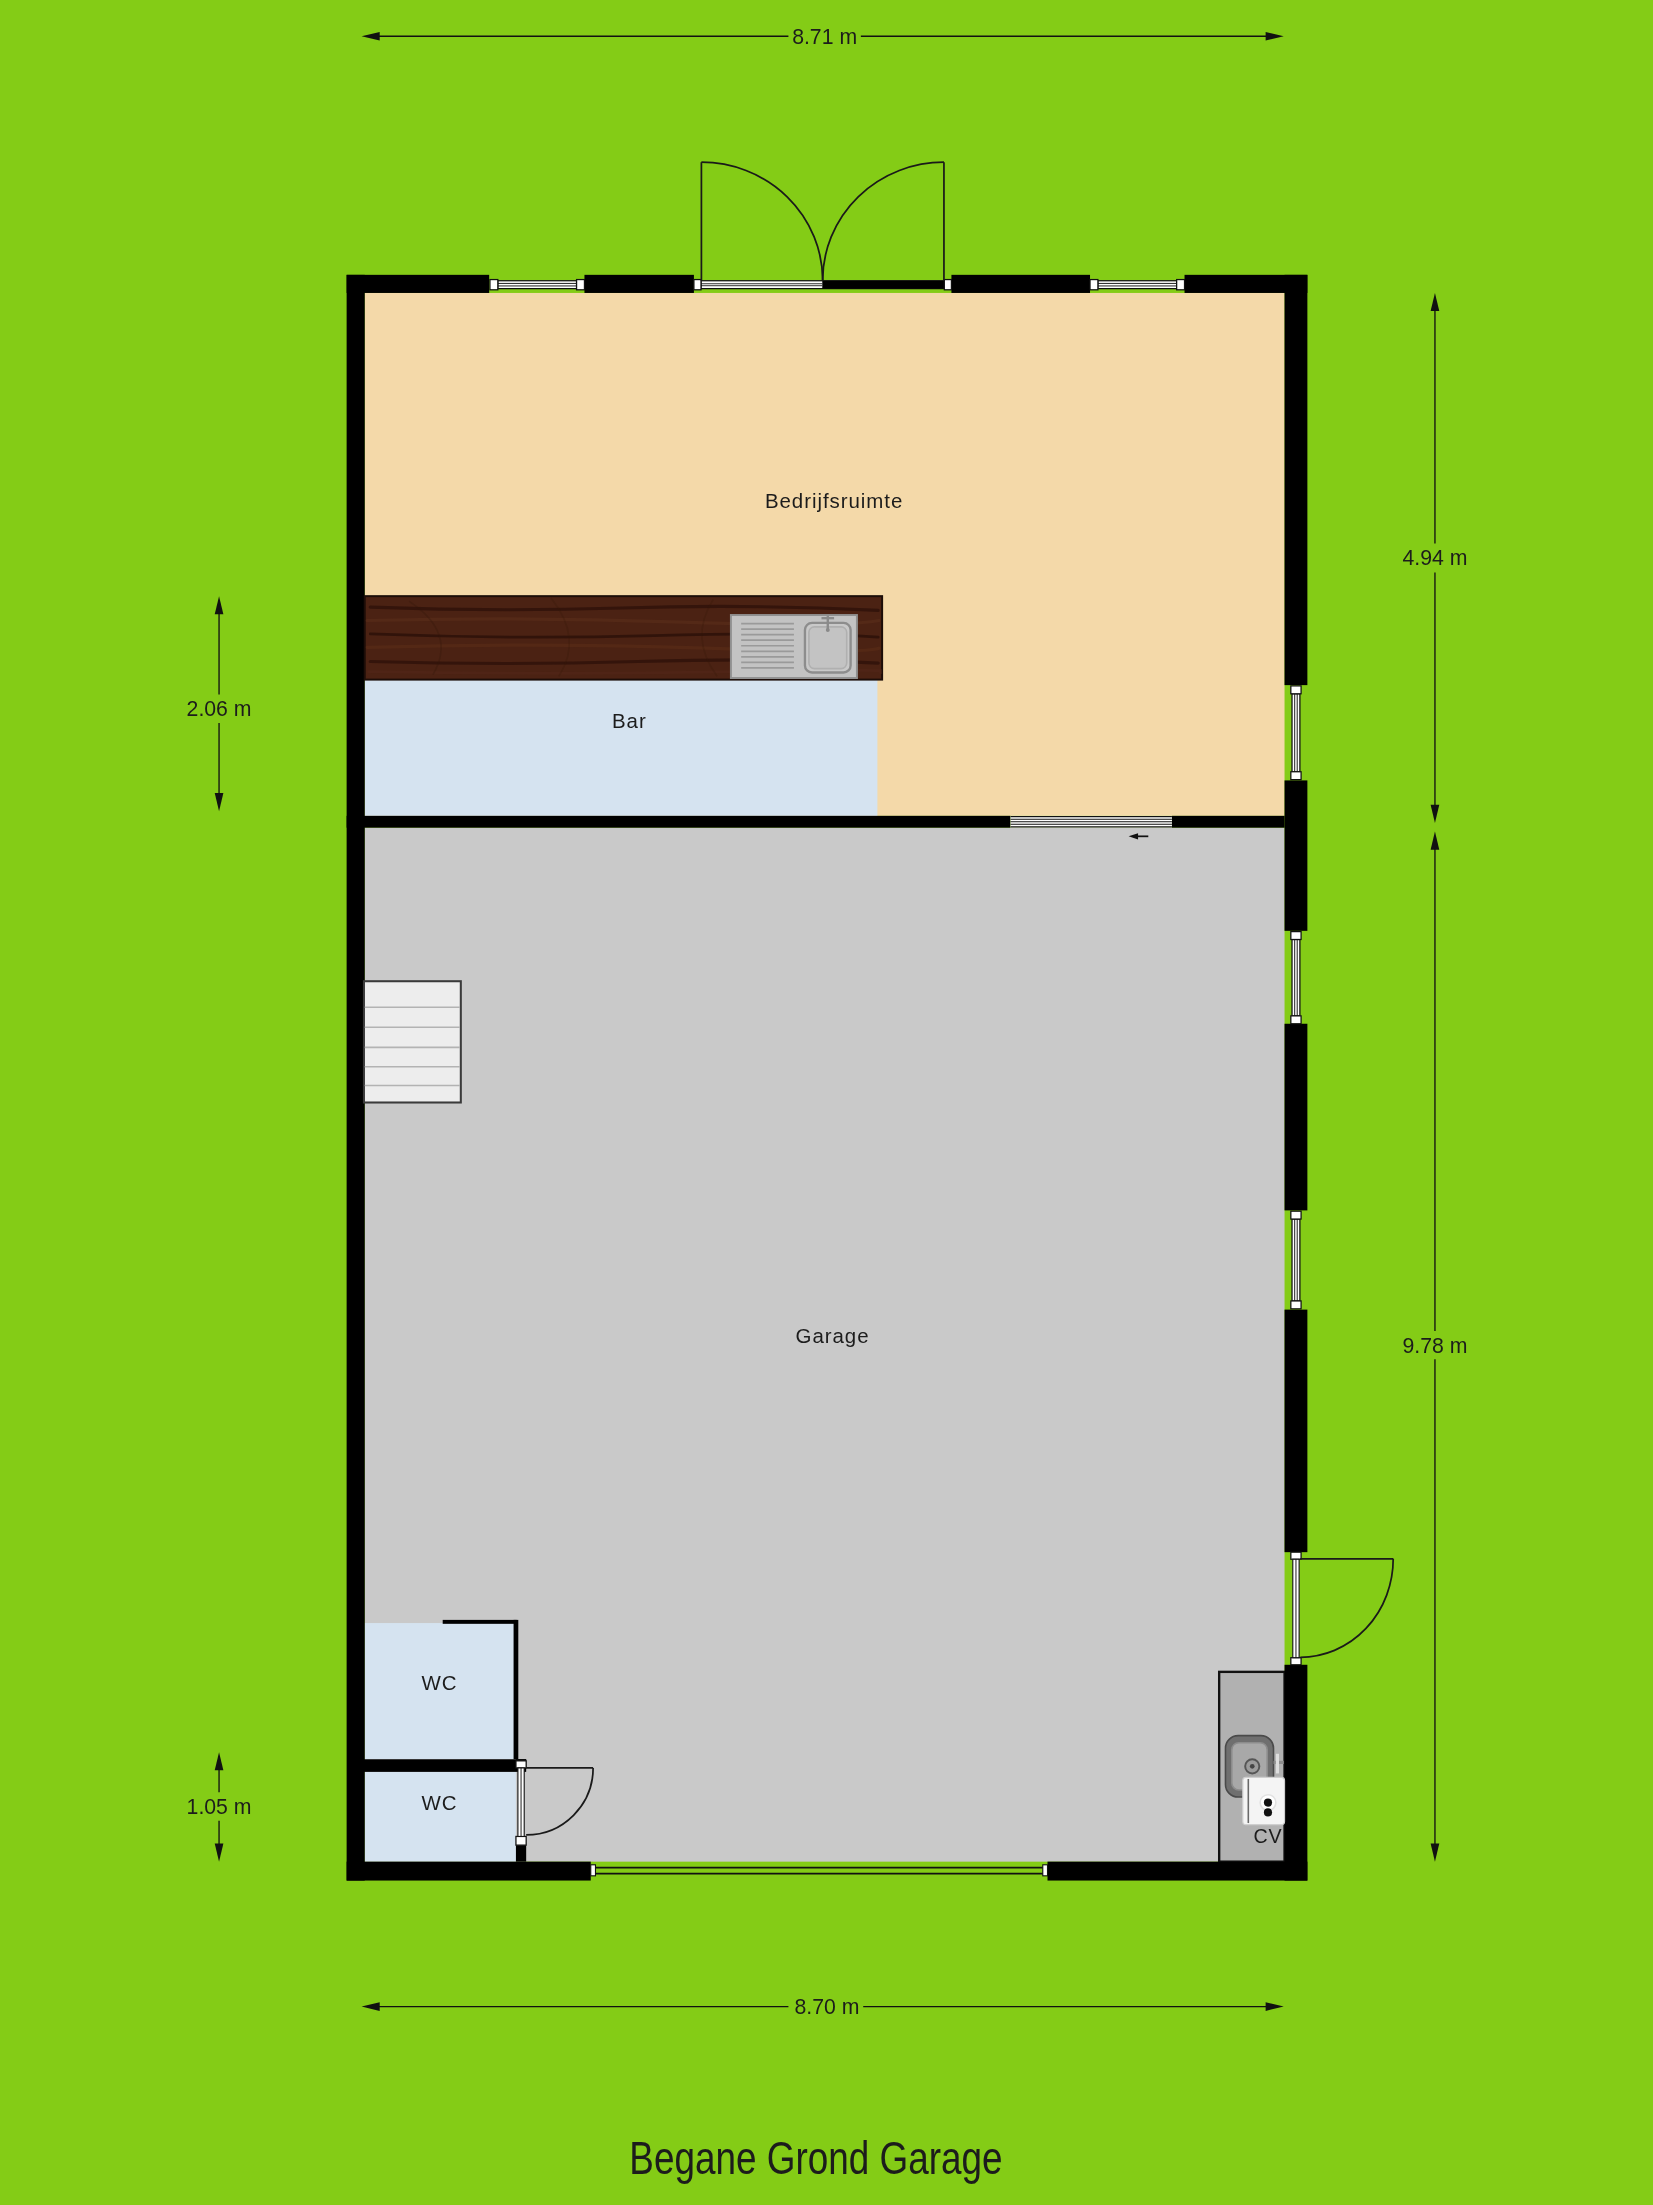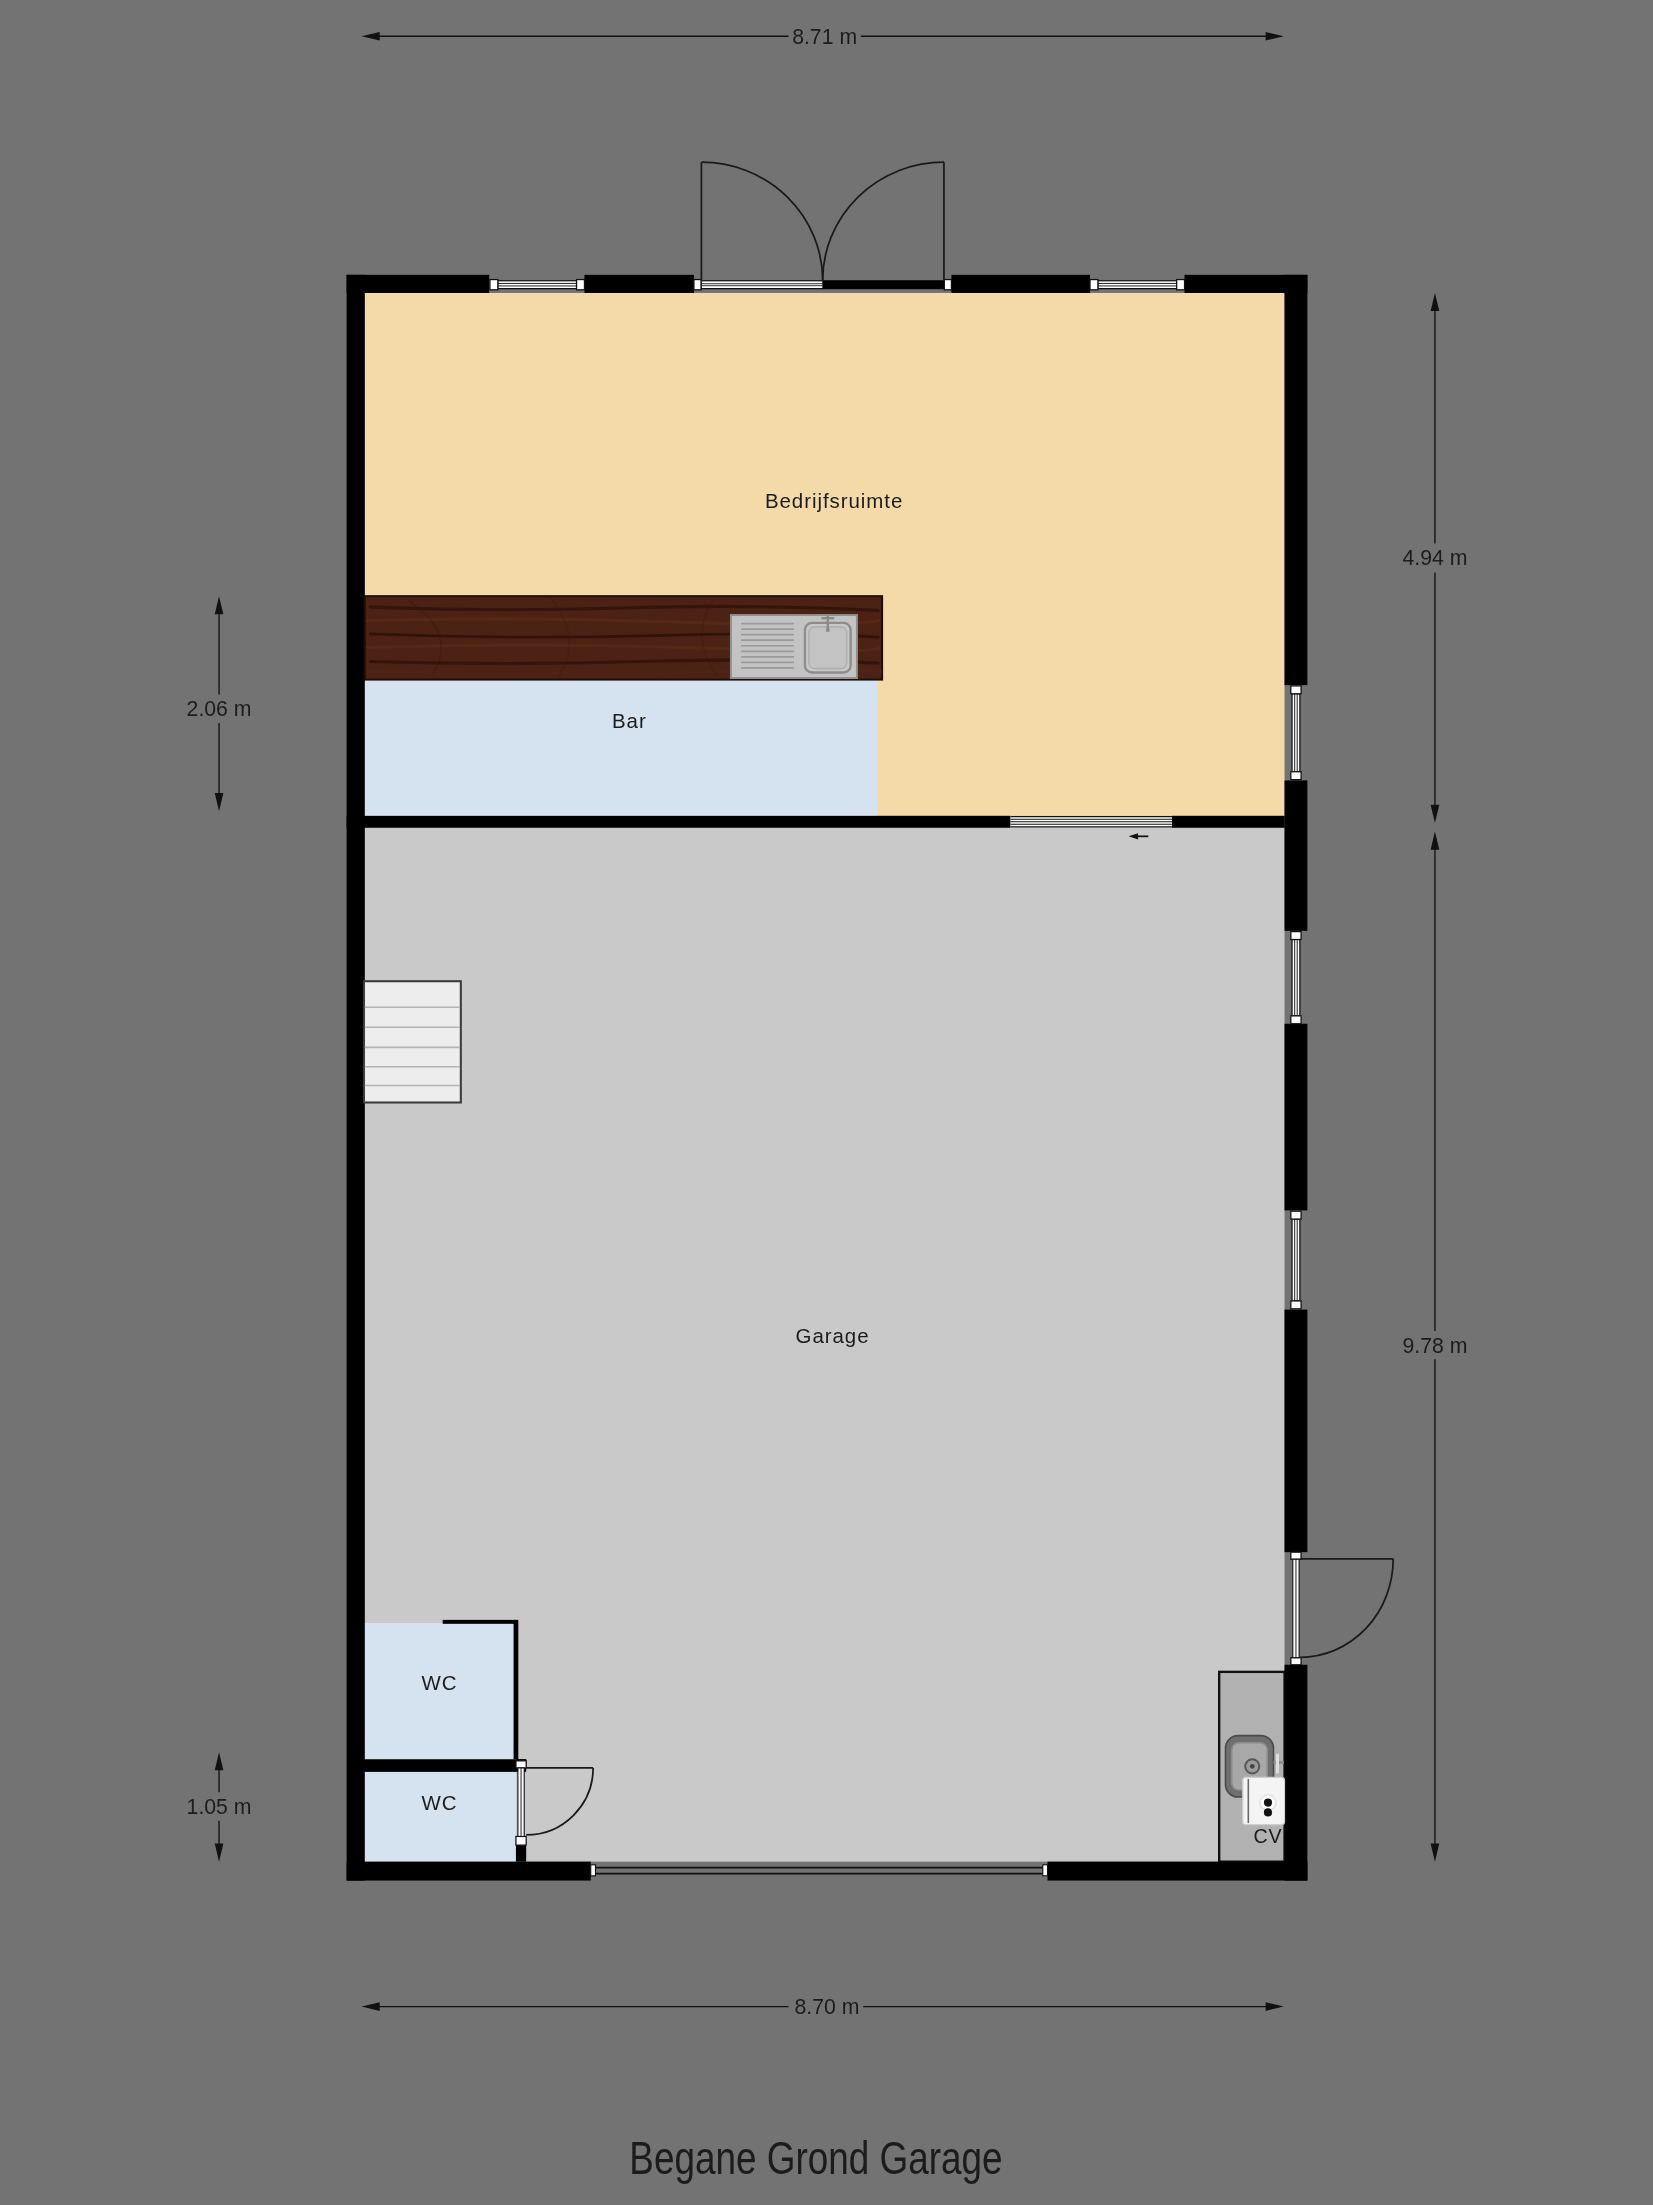--- a/index.html
+++ b/index.html
@@ -1,16 +1,16 @@
 <!DOCTYPE html>
 <html style="font-size:12.6px"><head>
 <meta charset="utf-8">
 <style>
   html,body{margin:0;padding:0;background:#ffffff;}
-  .page{position:relative;width:1654px;height:2205px;background:#737373;overflow:hidden;}
+  .page{position:relative;width:1654px;height:2205px;background:#84cc16;overflow:hidden;}
   svg{position:absolute;left:0;top:0;}
   text{font-family:"Liberation Sans", sans-serif;fill:#1c1c1c;}
 </style>
 </head>
 <body>
 <div class="page">
 <svg width="1654" height="2205" viewBox="0 0 2100 2800">
 
 <rect x="463" y="372" width="1168" height="664" fill="#f4d9a9"></rect>
 

